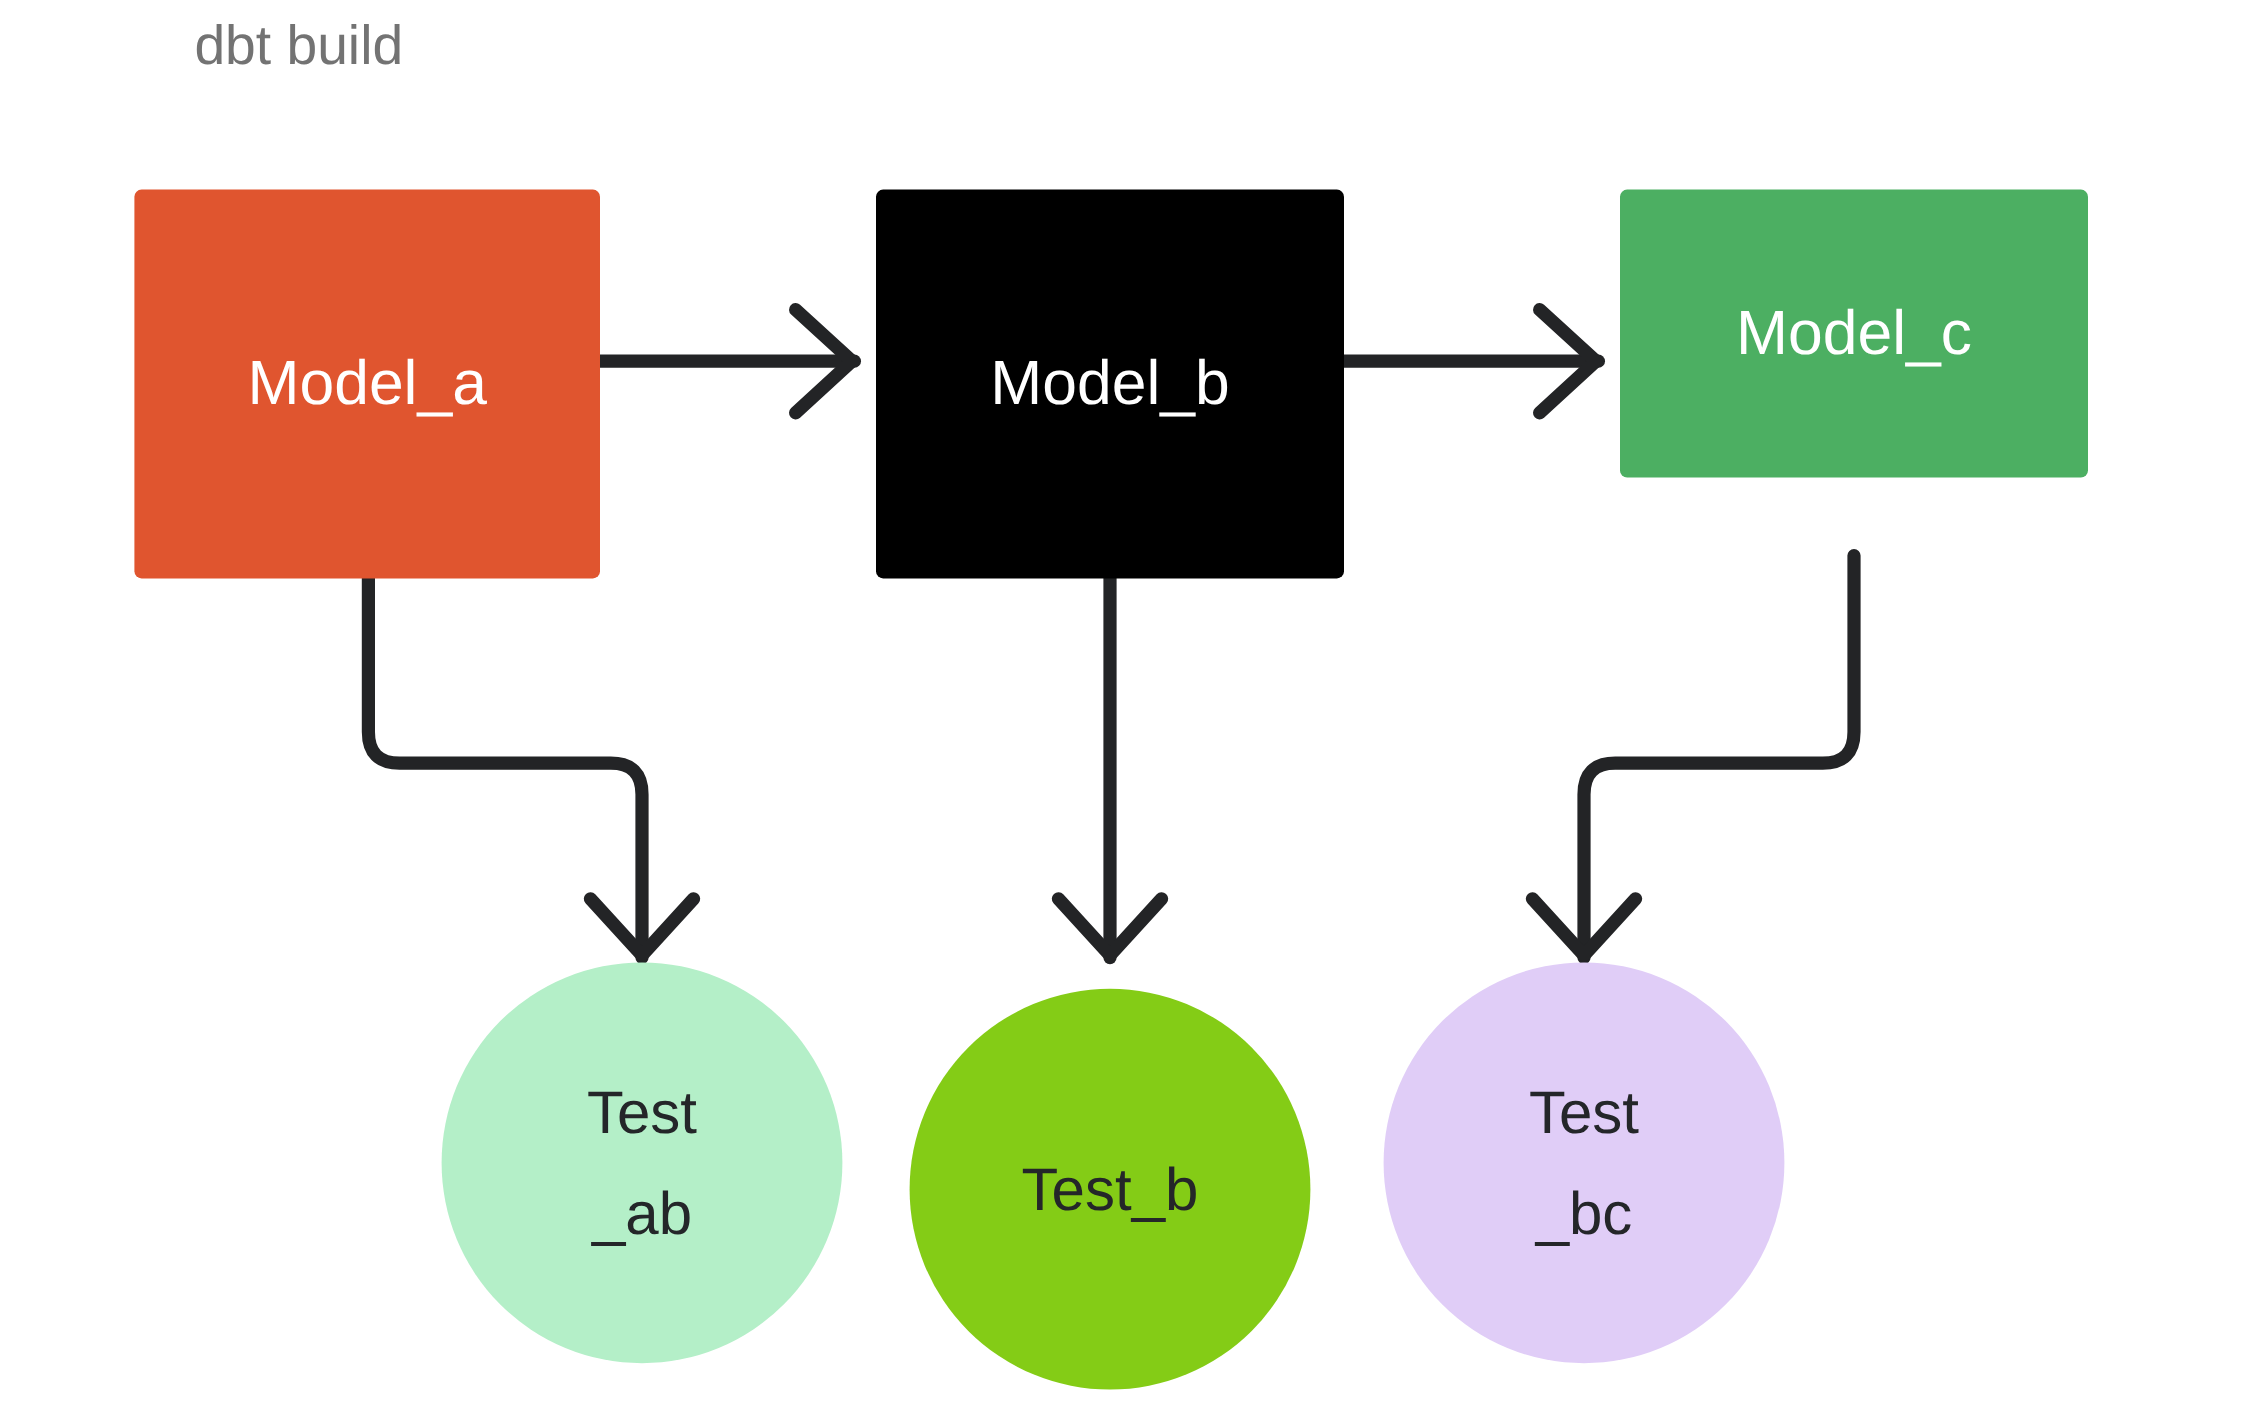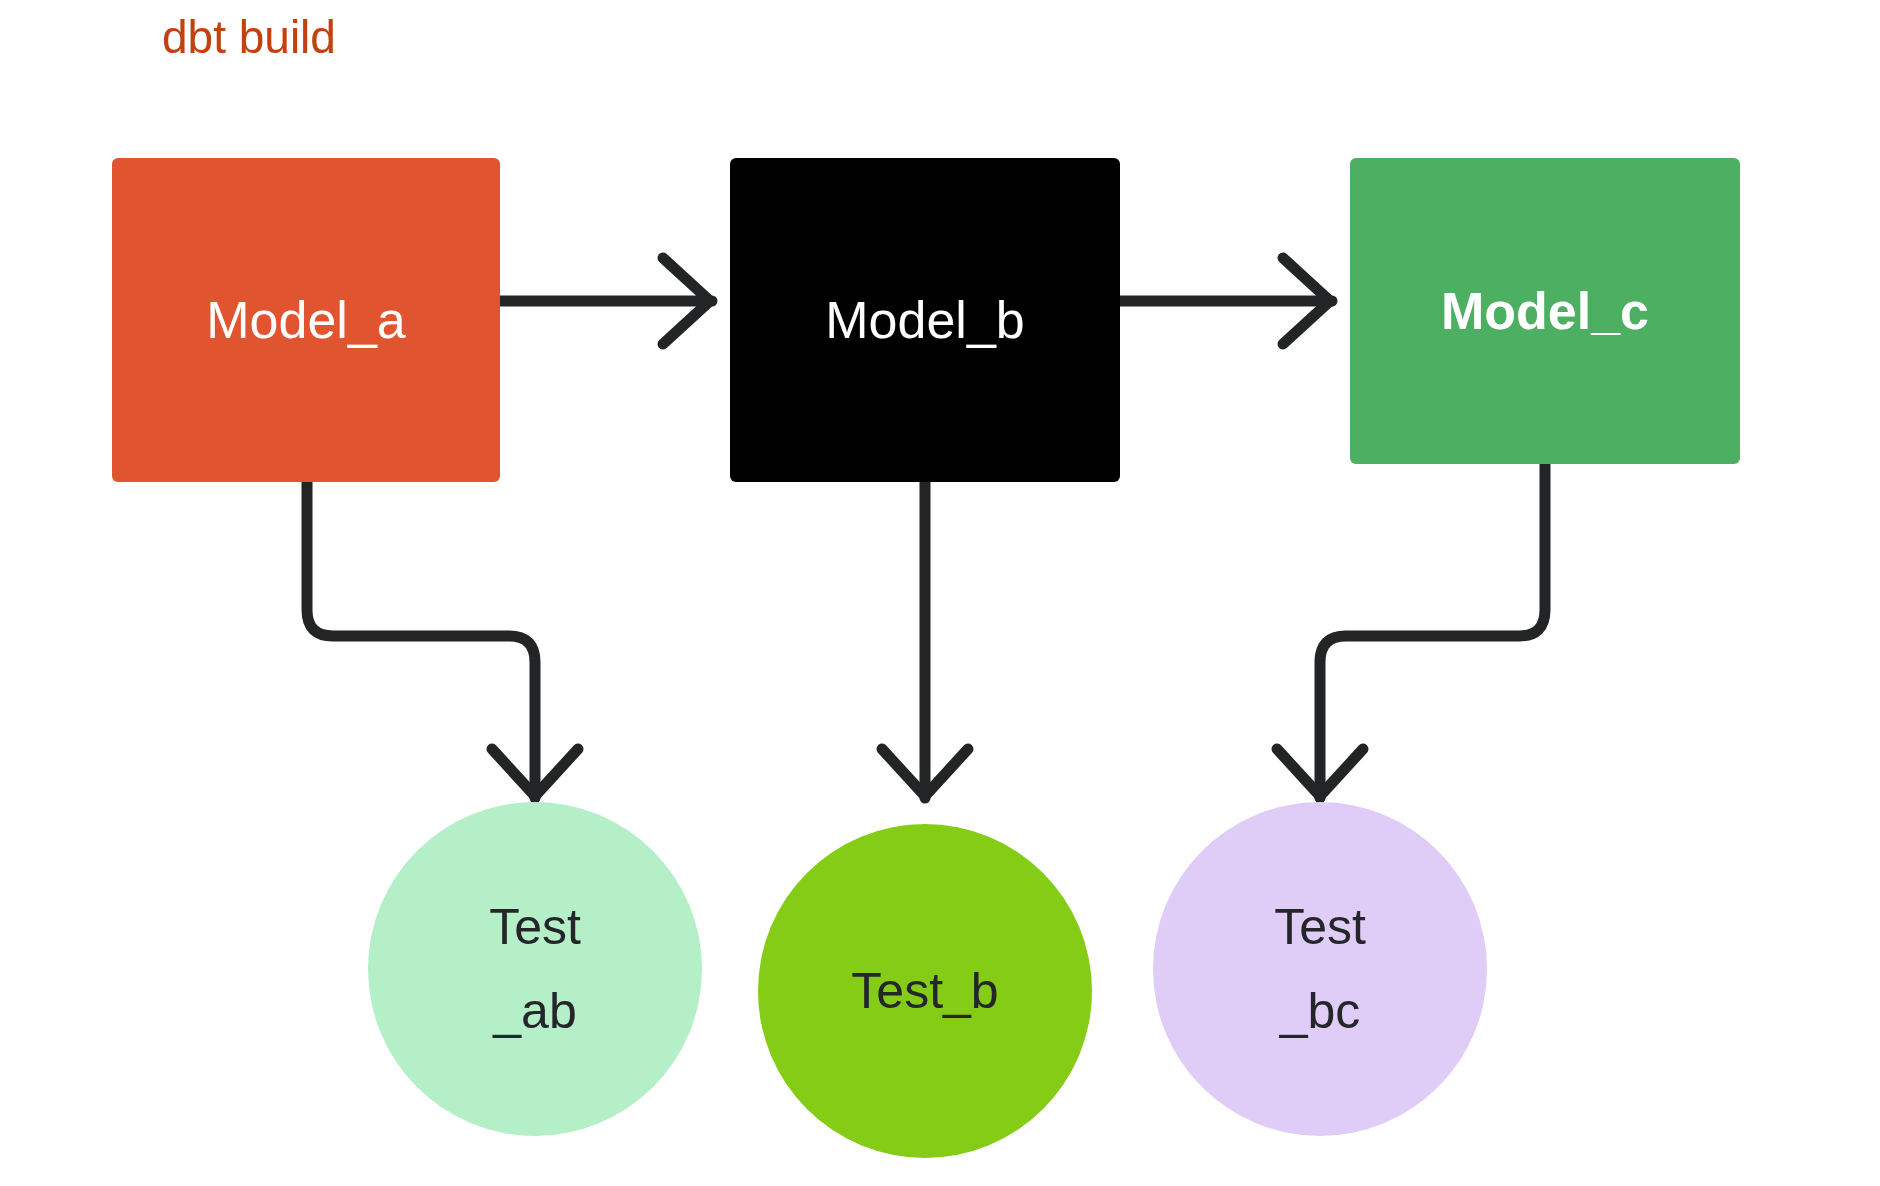--- a/index.html
+++ b/index.html
@@ -27,21 +27,21 @@
     width: 1880px;
     height: 1186px;
     pointer-events: none;
   }
   .diagram-title {
     position: absolute;
     left: 162px;
     top: 8px;
     font-size: 46px;
     line-height: 58px;
-    color: #c2410c;
+    color: #737373;
     white-space: nowrap;
   }
   .model-node {
     position: absolute;
     display: flex;
     align-items: center;
     justify-content: center;
     border-radius: 6px;
     color: #ffffff;
     font-size: 52px;
@@ -110,21 +110,21 @@
   </svg>
 
   <div class="model-node" style="left:112px; top:139px; width:388px; height:324px; background:#e0552f;">
     <span>Model_a</span>
   </div>
 
   <div class="model-node" style="left:730px; top:139px; width:390px; height:324px; background:#000000;">
     <span>Model_b</span>
   </div>
 
-  <div class="model-node" style="left:1350px; top:139px; width:390px; height:306px; background:#4caf62;font-weight:bold;">
+  <div class="model-node" style="left:1350px; top:139px; width:390px; height:240px; background:#4caf62;">
     <span>Model_c</span>
   </div>
 
   <div class="test-node" style="left:368px; top:802px; width:334px; height:334px; background:#b4efc8;">
     <span class="tn-line">Test</span>
     <span class="tn-line">_ab</span>
   </div>
 
   <div class="test-node single-line" style="left:758px; top:824px; width:334px; height:334px; background:#84cc16;">
     <span class="tn-line">Test_b</span>

